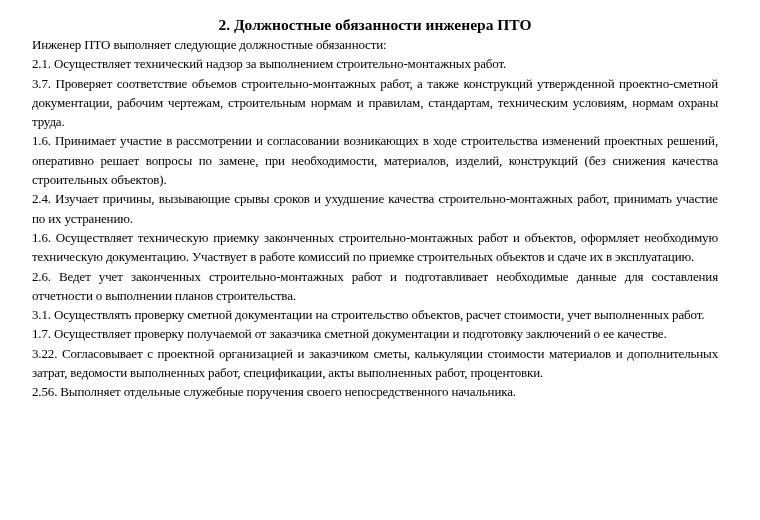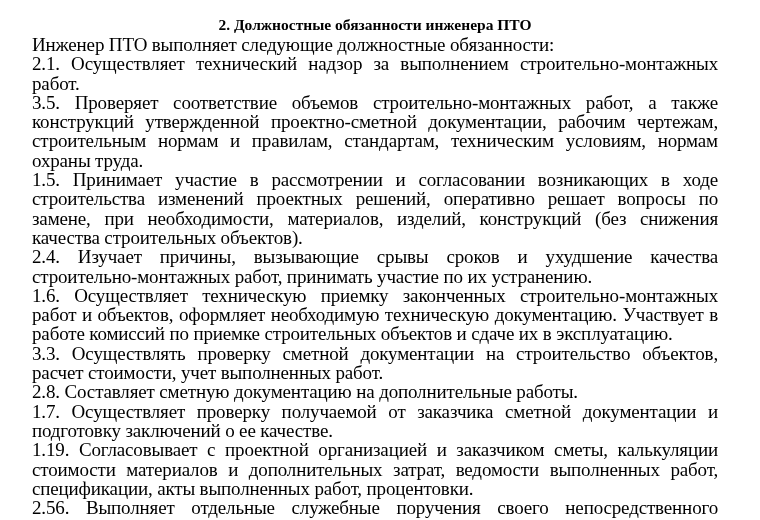--- a/index.html
+++ b/index.html
@@ -24,40 +24,40 @@
     .title {
       text-align: center;
       font-weight: bold;
       font-size: 15.5px;
       line-height: 20px;
       margin: 0 0 0 0;
       padding-left: 0;
       letter-spacing: 0;
     }
     .para {
-      font-size: 19px;
+      font-size: 13px;
       line-height: 19.3px;
       margin: 0;
       text-align: justify;
       text-align-last: left;
       letter-spacing: -0.15px;
     }
     .para.left {
       text-align: left;
     }
   </style>
 </head>
 <body>
 
 <div class="page">
   <h2 class="title">2. Должностные обязанности инженера ПТО</h2>
   <p class="para left">Инженер ПТО выполняет следующие должностные обязанности:</p>
   <p class="para">2.1. Осуществляет технический надзор за выполнением строительно-монтажных работ.</p>
-  <p class="para">3.5. Проверяет соответствие объемов строительно-монтажных работ, а также конструкций утвержденной проектно-сметной документации, рабочим чертежам, строительным нормам и правилам, стандартам, техническим условиям, нормам охраны труда.</p>
-  <p class="para">1.5. Принимает участие в рассмотрении и согласовании возникающих в ходе строительства изменений проектных решений, оперативно решает вопросы по замене, при необходимости, материалов, изделий, конструкций (без снижения качества строительных объектов).</p>
+  <p class="para">3.7. Проверяет соответствие объемов строительно-монтажных работ, а также конструкций утвержденной проектно-сметной документации, рабочим чертежам, строительным нормам и правилам, стандартам, техническим условиям, нормам охраны труда.</p>
+  <p class="para">1.6. Принимает участие в рассмотрении и согласовании возникающих в ходе строительства изменений проектных решений, оперативно решает вопросы по замене, при необходимости, материалов, изделий, конструкций (без снижения качества строительных объектов).</p>
   <p class="para">2.4. Изучает причины, вызывающие срывы сроков и ухудшение качества строительно-монтажных работ, принимать участие по их устранению.</p>
   <p class="para">1.6. Осуществляет техническую приемку законченных строительно-монтажных работ и объектов, оформляет необходимую техническую документацию. Участвует в работе комиссий по приемке строительных объектов и сдаче их в эксплуатацию.</p>
-  <p class="para">3.3. Осуществлять проверку сметной документации на строительство объектов, расчет стоимости, учет выполненных работ.</p>
-  <p class="para">2.8. Составляет сметную документацию на дополнительные работы.</p>
+  <p class="para">2.6. Ведет учет законченных строительно-монтажных работ и подготавливает необходимые данные для составления отчетности о выполнении планов строительства.</p>
+  <p class="para">3.1. Осуществлять проверку сметной документации на строительство объектов, расчет стоимости, учет выполненных работ.</p>
   <p class="para">1.7. Осуществляет проверку получаемой от заказчика сметной документации и подготовку заключений о ее качестве.</p>
-  <p class="para">1.19. Согласовывает с проектной организацией и заказчиком сметы, калькуляции стоимости материалов и дополнительных затрат, ведомости выполненных работ, спецификации, акты выполненных работ, процентовки.</p>
+  <p class="para">3.22. Согласовывает с проектной организацией и заказчиком сметы, калькуляции стоимости материалов и дополнительных затрат, ведомости выполненных работ, спецификации, акты выполненных работ, процентовки.</p>
   <p class="para">2.56. Выполняет отдельные служебные поручения своего непосредственного начальника.</p>
 </div>
 
 </body></html>

